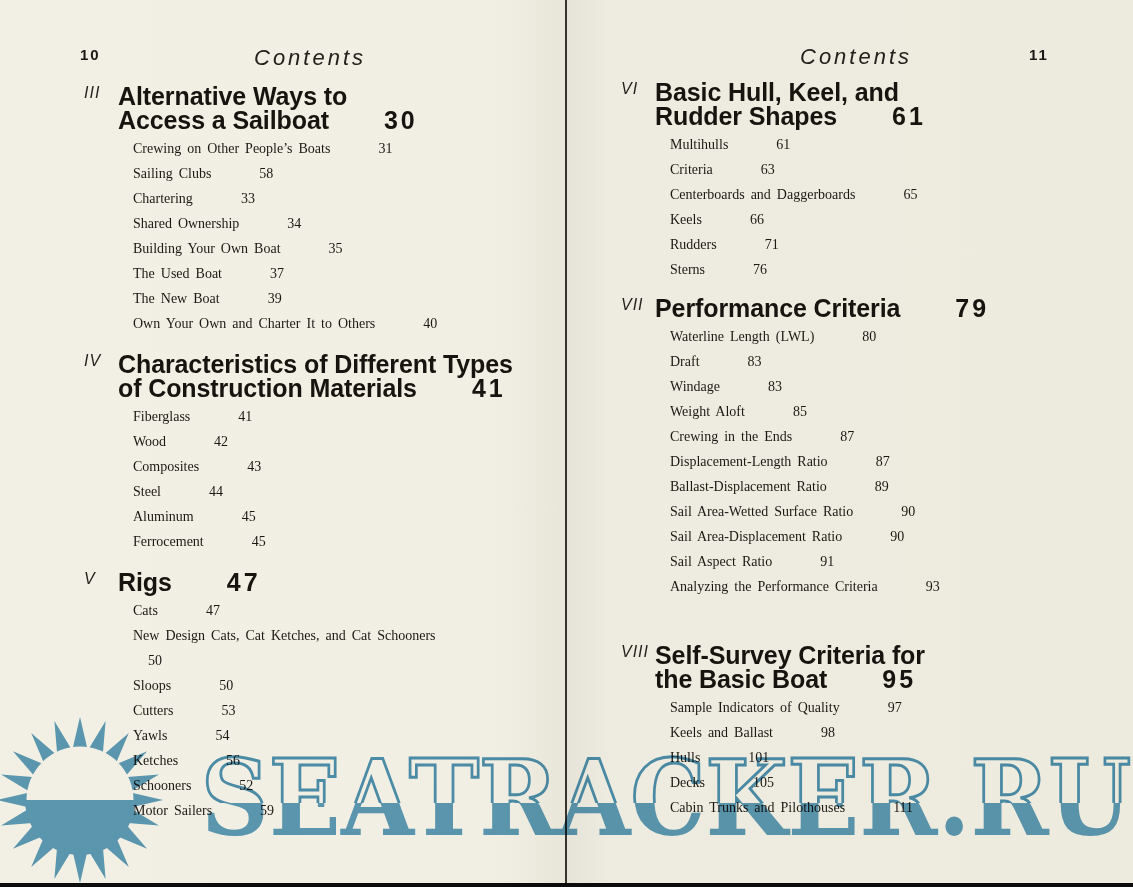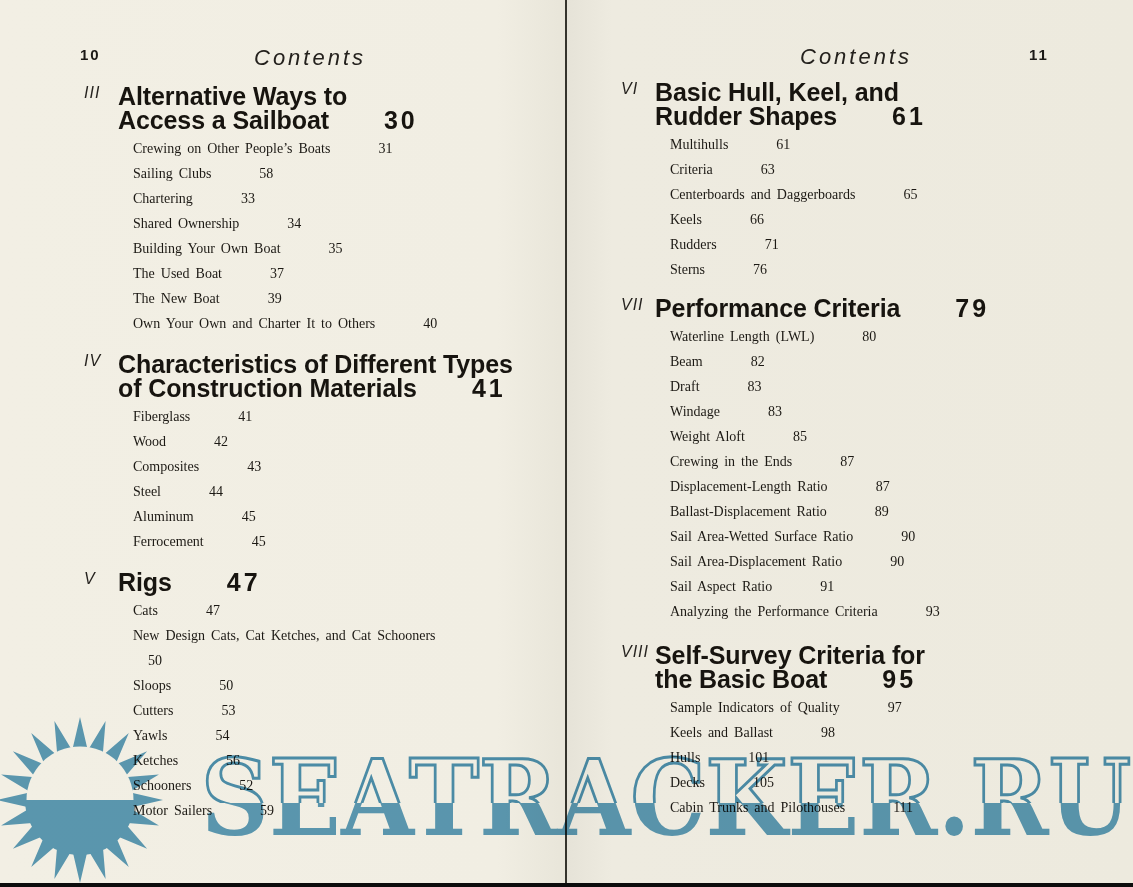--- a/index.html
+++ b/index.html
@@ -123,21 +123,20 @@
             <div class="entry"><span>Sterns</span><span class="e-n">76</span></div>
           </div>
   </div>
         <div class="section" style="top: 296px;">
     <span class="numeral">VII</span>
     <div>
             <div class="h-line"><span>Performance Criteria</span><span class="h-num">79</span></div>
           </div>
     <div class="entries">
             <div class="entry"><span>Waterline Length (LWL)</span><span class="e-n">80</span></div>
-            <div class="entry"><span>Beam</span><span class="e-n">82</span></div>
             <div class="entry"><span>Draft</span><span class="e-n">83</span></div>
             <div class="entry"><span>Windage</span><span class="e-n">83</span></div>
             <div class="entry"><span>Weight Aloft</span><span class="e-n">85</span></div>
             <div class="entry"><span>Crewing in the Ends</span><span class="e-n">87</span></div>
             <div class="entry"><span>Displacement-Length Ratio</span><span class="e-n">87</span></div>
             <div class="entry"><span>Ballast-Displacement Ratio</span><span class="e-n">89</span></div>
             <div class="entry"><span>Sail Area-Wetted Surface Ratio</span><span class="e-n">90</span></div>
             <div class="entry"><span>Sail Area-Displacement Ratio</span><span class="e-n">90</span></div>
             <div class="entry"><span>Sail Aspect Ratio</span><span class="e-n">91</span></div>
             <div class="entry"><span>Analyzing the Performance Criteria</span><span class="e-n">93</span></div>

